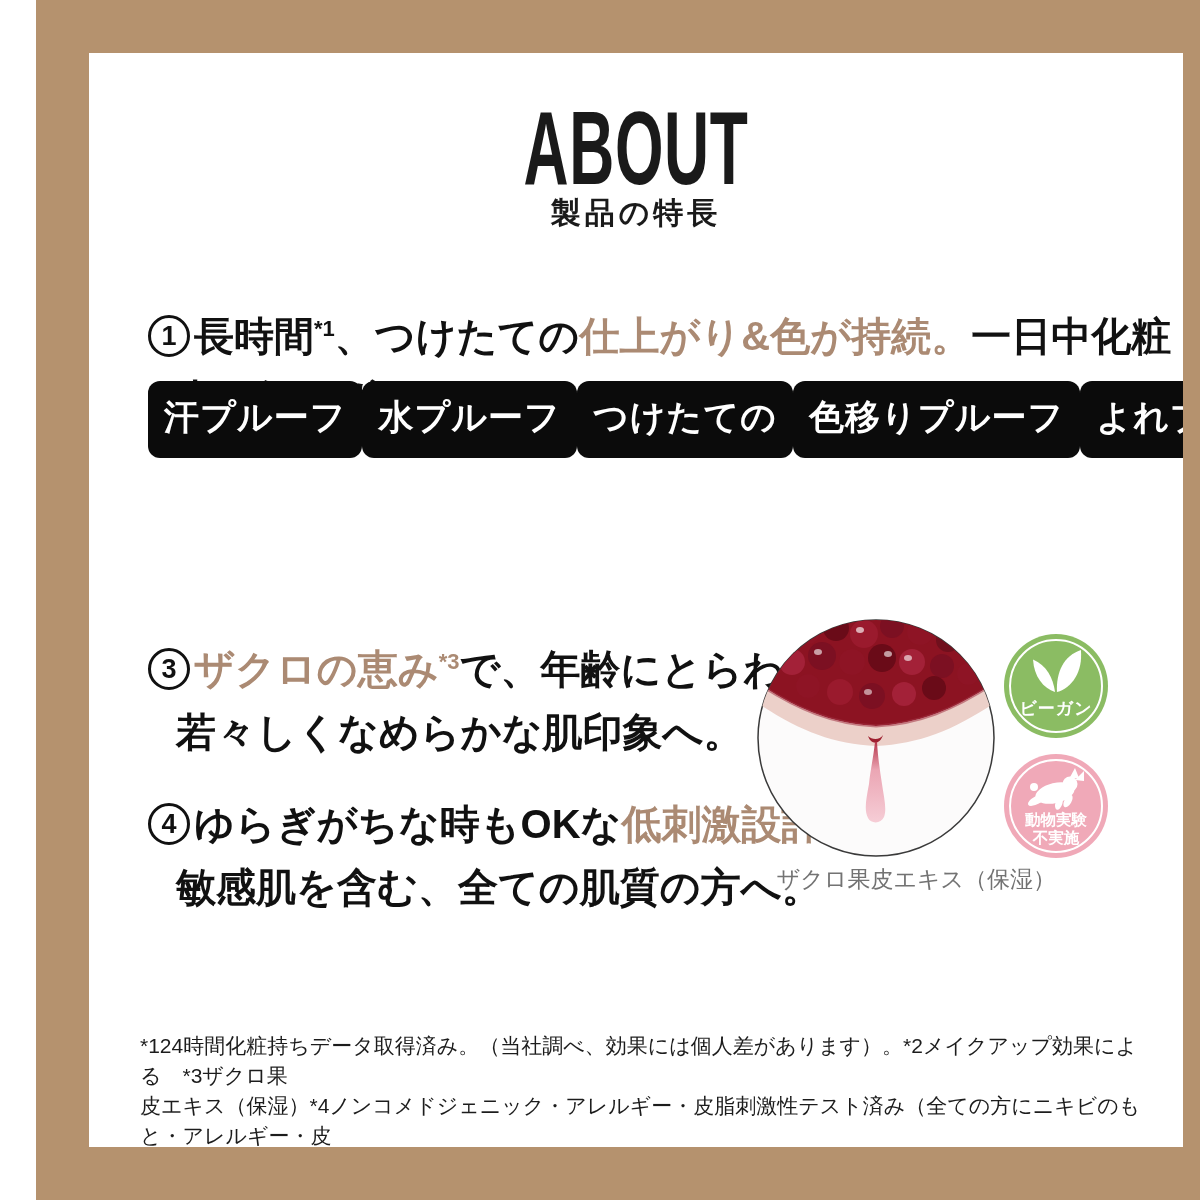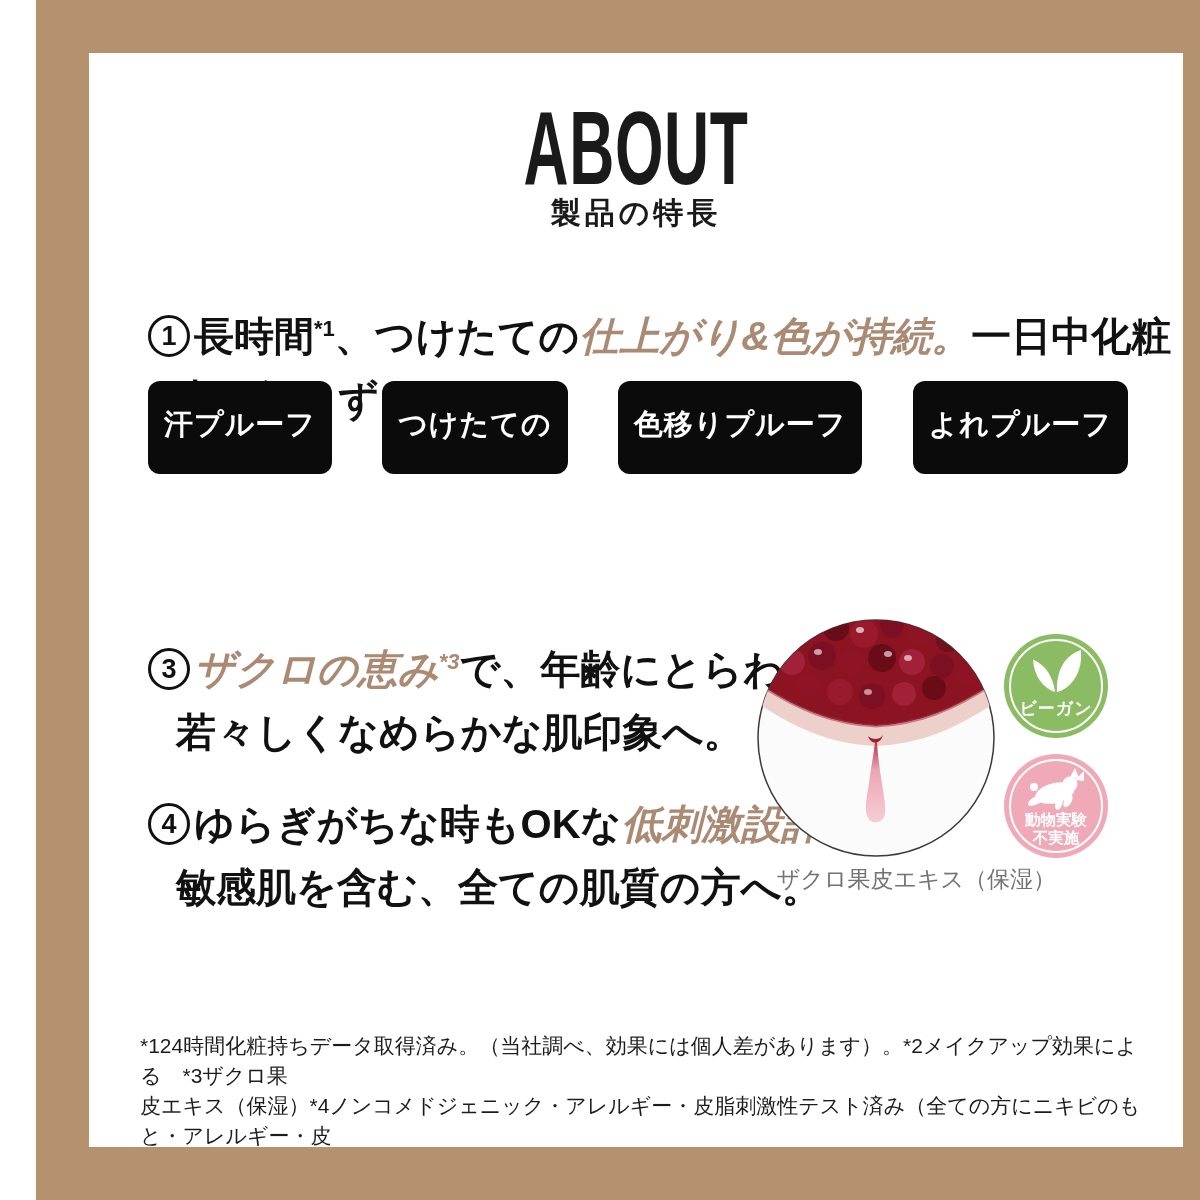--- a/index.html
+++ b/index.html
@@ -12,27 +12,27 @@
          transform:scaleX(0.60);letter-spacing:1px;}
   .subtitle{position:absolute;top:193px;left:0;width:100%;text-align:center;
             font-size:30px;font-weight:700;color:#1a1a1a;letter-spacing:4px;}
 
   .feature{position:absolute;left:112px;width:1005px;font-size:40px;font-weight:700;
            color:#111;line-height:57px;white-space:pre-line;
            padding-left:28px;text-indent:-28px;}
   .num{display:inline-block;box-sizing:border-box;width:42px;height:42px;border:3px solid #111;
        border-radius:50%;font-size:27px;line-height:36px;text-align:center;text-indent:0;
        margin-right:4px;transform:translateY(-5px);font-weight:700;}
-  .accent{color:#ab8a73;font-style:italic;}
+  .accent{color:#ab8a73;}
   .sup{font-size:22px;position:relative;top:-14px;}
 
   .badges{position:absolute;left:112px;top:381px;width:980px;display:flex;
           justify-content:space-between;}
-  .badge{background:#0b0b0b;color:#fff;font-size:29px;font-weight:700;height:77px;
-         line-height:71px;padding:8px 16px;border-radius:12px;white-space:nowrap;
+  .badge{background:#0b0b0b;color:#fff;font-size:35px;font-weight:700;height:77px;
+         line-height:71px;padding:0 16px;border-radius:12px;white-space:nowrap;
          letter-spacing:1px;}
 
   .pom{position:absolute;left:720px;top:618px;width:240px;height:240px;}
   .pom-caption{position:absolute;left:660px;top:864px;width:360px;text-align:right;
                font-size:23px;color:#737373;font-weight:500;}
 
   .stamp{position:absolute;width:104px;height:104px;border-radius:50%;}
   .stamp::before{content:"";position:absolute;inset:5px;border:2.5px solid #fff;border-radius:50%;}
   .stamp-vegan{background:#8bbc63;left:968px;top:634px;}
   .stamp-rabbit{background:#f0a9b8;left:968px;top:754px;}
@@ -52,20 +52,21 @@
 <div class="page">
   <div class="frame"></div>
 
   <div class="title">ABOUT</div>
   <div class="subtitle">製品の特長</div>
 
   <div class="feature" style="top:308px;"><span class="num">1</span><span>長時間</span><span class="sup">*1</span><span>、つけたての</span><span class="accent">仕上がり&amp;色が持続。</span><span>一日中化粧直し知らず。</span></div>
 
   <div class="badges">
     <div class="badge">汗プルーフ</div>
+    <div class="badge">水プルーフ</div>
     <div class="badge">つけたての</div>
     <div class="badge">色移りプルーフ</div>
     <div class="badge">よれプルーフ</div>
   </div>
 
 
   <div class="feature" style="top:641px;"><span class="num">3</span><span class="accent">ザクロの恵み</span><span class="sup accent">*3</span><span>で、年齢にとらわれない、
 若々しくなめらかな肌印象へ。</span></div>
 
   <div class="feature" style="top:796px;"><span class="num">4</span><span>ゆらぎがちな時もOKな</span><span class="accent">低刺激設計</span><span class="sup accent">*4</span><span class="accent">。</span><span>

